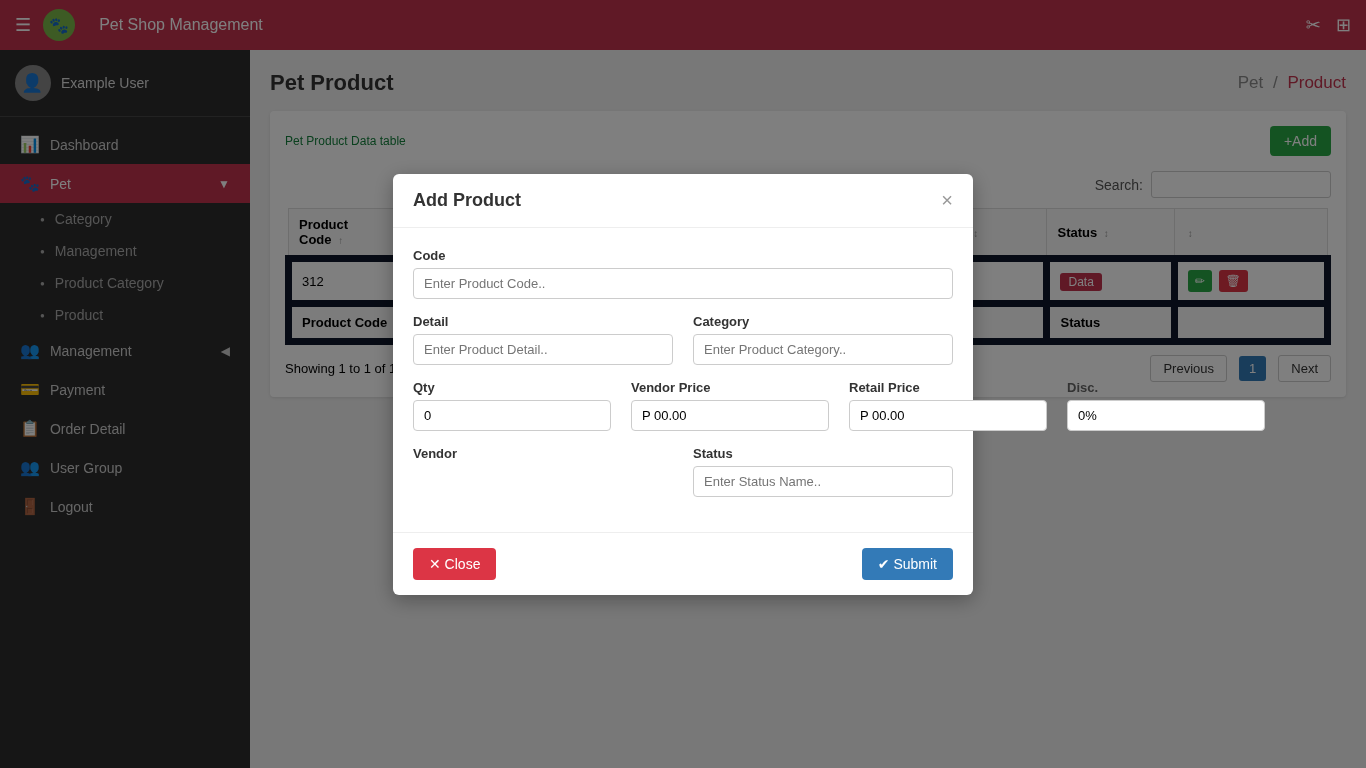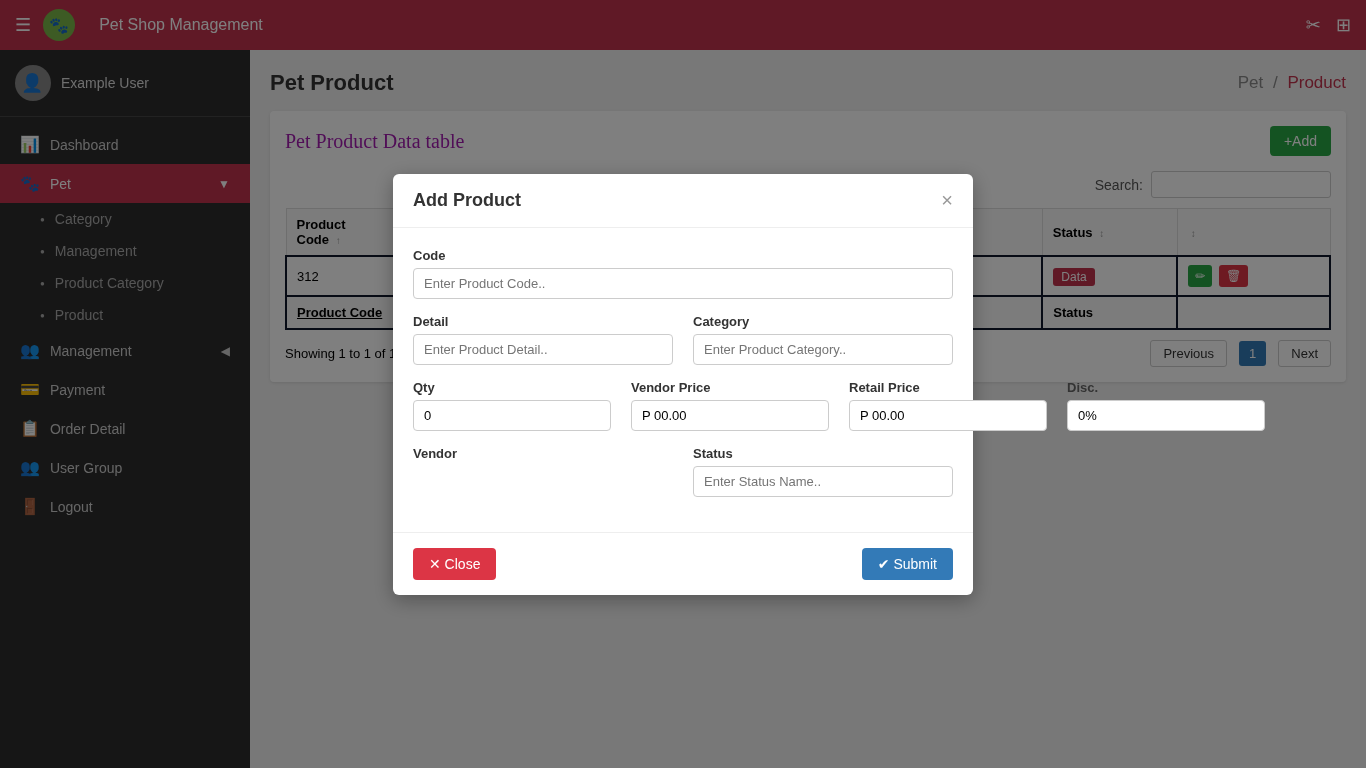--- a/index.html
+++ b/index.html
@@ -91,21 +91,21 @@
     .card {
       background: white;
       border-radius: 4px;
       padding: 15px;
       box-shadow: 0 1px 3px rgba(0,0,0,0.1);
     }
     .card-header {
       display: flex; align-items: center; justify-content: space-between;
       margin-bottom: 15px;
     }
-    .card-title { font-size: 20px; color: #a21caf; font-family: Liberation Serif, serif; }
+    .card-title { font-size: 12px; color: #15803d; }
     .btn-add {
       background: #28a745;
       color: white;
       border: none;
       padding: 7px 14px;
       border-radius: 4px;
       cursor: pointer;
       font-size: 14px;
       display: flex; align-items: center; gap: 5px;
     }
@@ -128,21 +128,21 @@
     table { width: 100%; border-collapse: collapse; font-size: 13px; }
     th {
       background: #f8f8f8;
       border: 1px solid #ddd;
       padding: 8px 10px;
       text-align: left;
       white-space: nowrap;
     }
     th .sort-icon { font-size: 10px; color: #999; margin-left: 3px; }
     td {
-      border: 2px solid #0f172a;
+      border: 7px solid #0f172a;
       padding: 8px 10px;
     }
     .badge-data {
       background: #c0334d;
       color: white;
       padding: 2px 8px;
       border-radius: 3px;
       font-size: 12px;
     }
     .btn-edit {
@@ -365,21 +365,21 @@
               <td></td>
               <td style="color:#dc3545;">5%</td>
               <td>Data</td>
               <td><span class="badge-data">Data</span></td>
               <td>
                 <button class="btn-edit">✏</button>
                 <button class="btn-delete">🗑</button>
               </td>
             </tr>
             <tr style="background:#f8f8f8;">
-              <td style="font-weight:bold;text-decoration:underline;">Product Code</td>
+              <td style="font-weight:bold;">Product Code</td>
               <td style="font-weight:bold;">Na</td>
               <td></td>
               <td></td>
               <td></td>
               <td></td>
               <td style="font-weight:bold;">Discount</td>
               <td style="font-weight:bold;">Vendor</td>
               <td style="font-weight:bold;">Status</td>
               <td></td>
             </tr>

